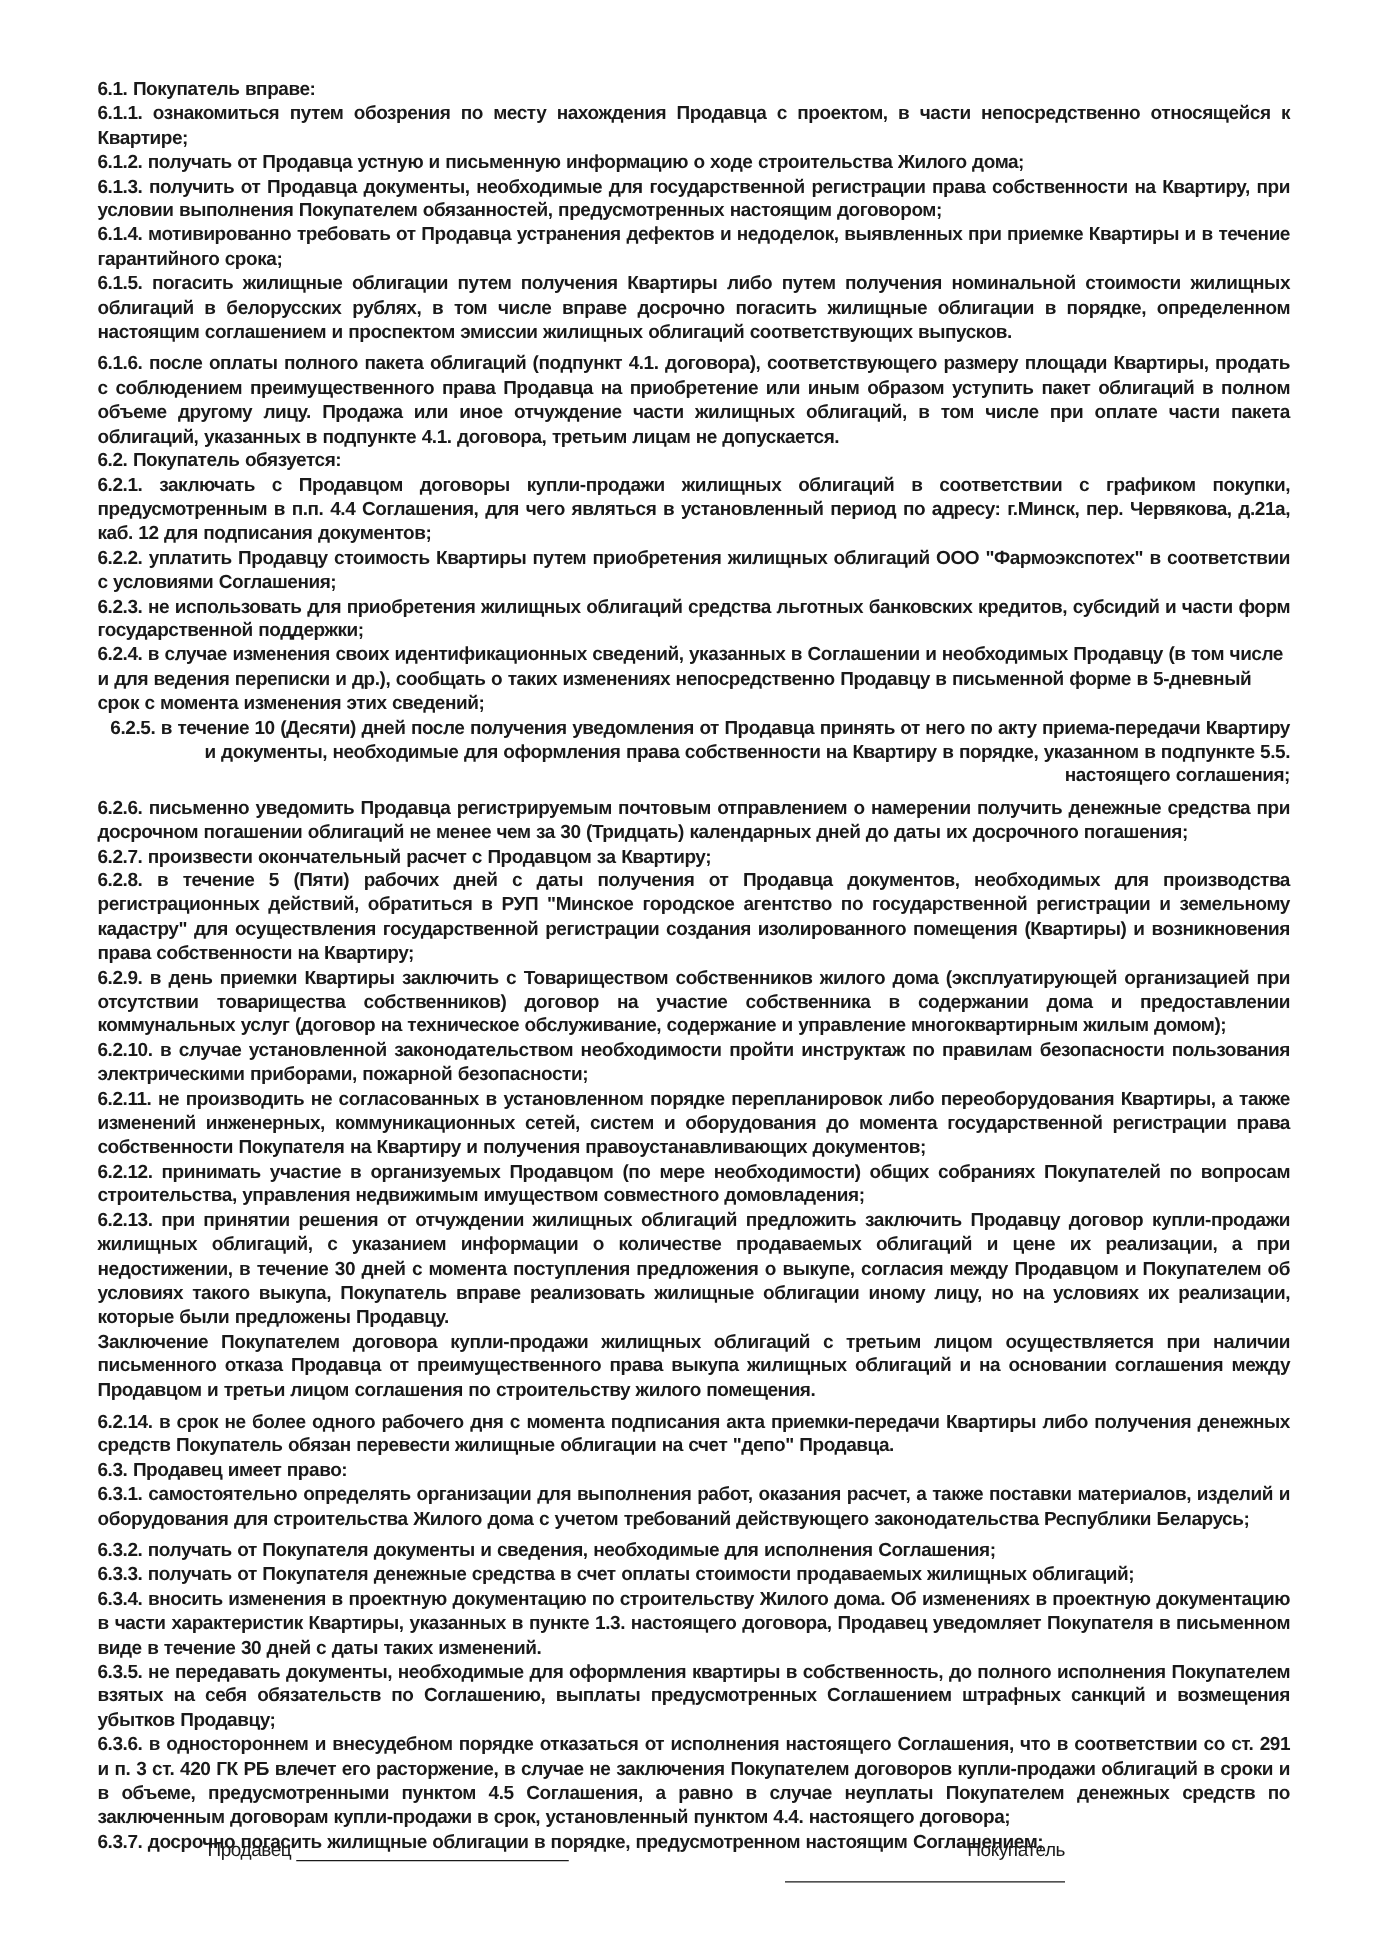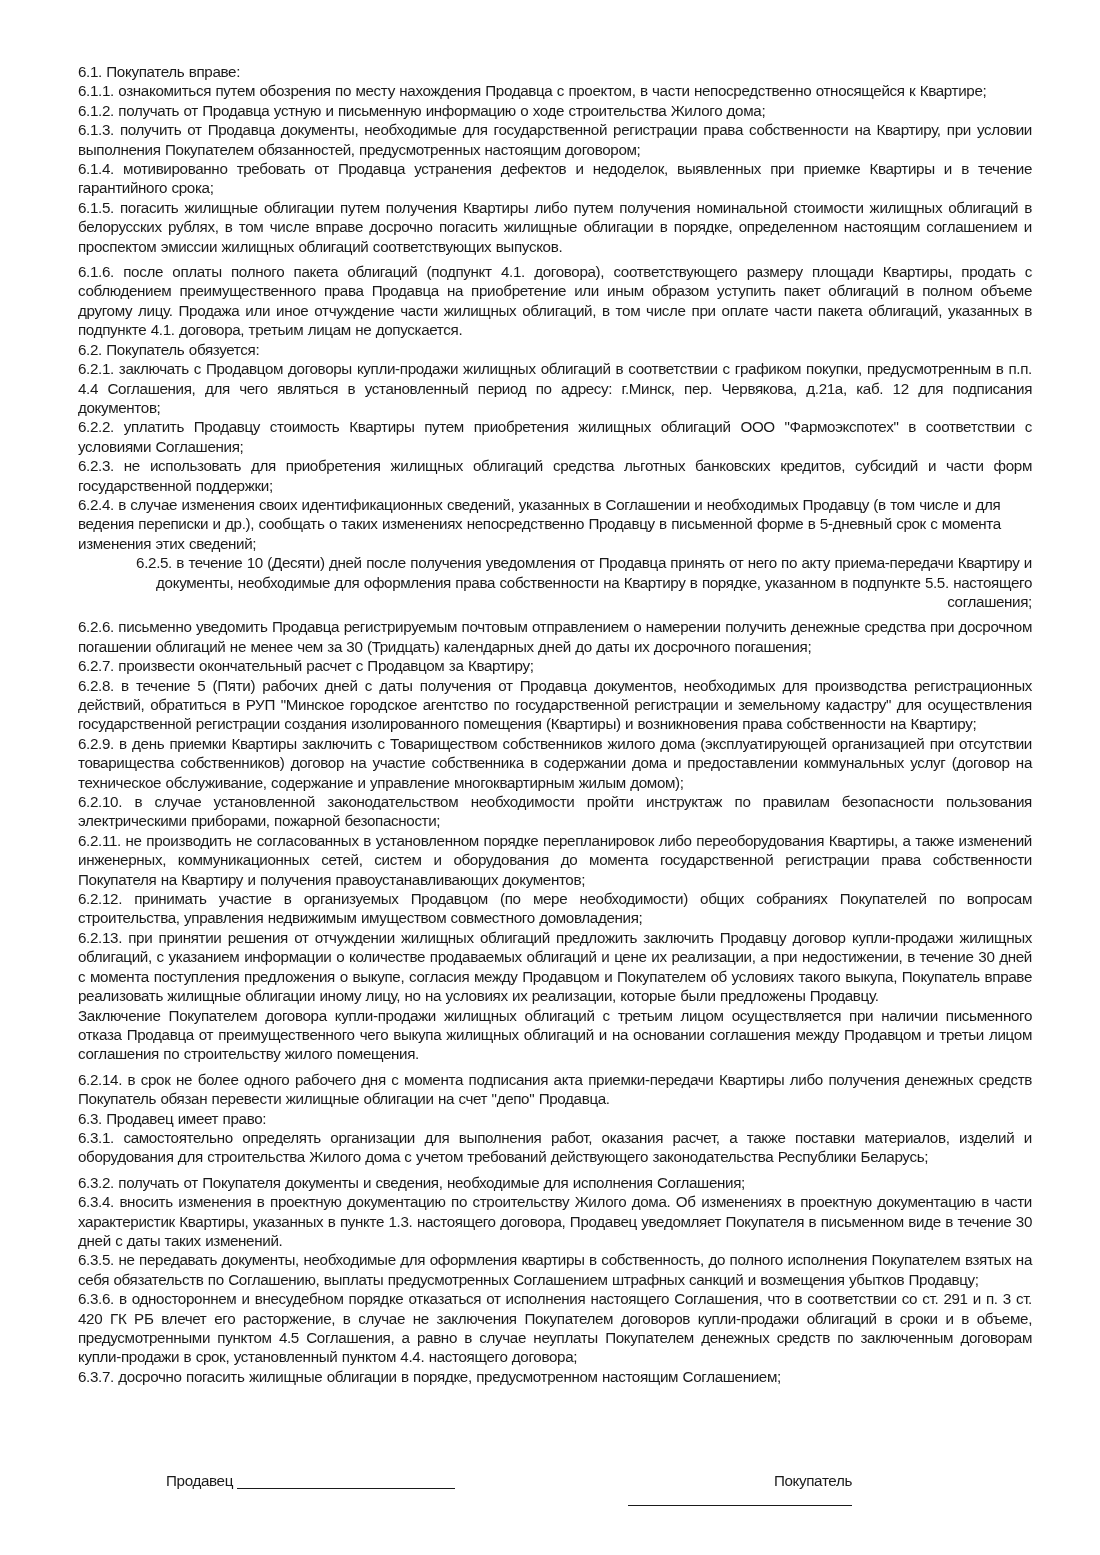--- a/index.html
+++ b/index.html
@@ -13,20 +13,21 @@
       position: relative;
       overflow: hidden;
       font-family: "Liberation Sans", sans-serif;
       color: #1a1a1a;
     }
     .page {
       position: absolute;
       left: 78px;
       top: 62px;
       width: 954px;
+      font-weight: bold;
     }
     .para {
       font-size: 15.2px;
       line-height: 19.4px;
       text-align: justify;
       margin: 0;
       letter-spacing: -0.35px;
       word-spacing: 0.5px;
     }
     .para.gap { margin-top: 6px; }
@@ -74,25 +75,26 @@
     <p class="para" style="text-align: left;">6.2.4.  в случае изменения своих идентификационных сведений, указанных в Соглашении и необходимых Продавцу (в том числе и для ведения переписки и др.), сообщать о таких изменениях непосредственно Продавцу в письменной форме в 5-дневный срок с момента изменения этих сведений;</p>
     <p class="para" style="text-align: right;">6.2.5. в течение 10 (Десяти) дней после получения уведомления от Продавца принять от него по акту приема-передачи Квартиру и документы, необходимые для оформления права собственности на Квартиру в порядке, указанном в подпункте 5.5. настоящего соглашения;</p>
     <p class="para gap">6.2.6. письменно уведомить Продавца регистрируемым почтовым отправлением о намерении получить денежные средства при досрочном погашении облигаций не менее чем за 30 (Тридцать) календарных дней до даты их досрочного погашения;</p>
     <p class="para">6.2.7. произвести окончательный расчет с Продавцом за Квартиру;</p>
     <p class="para">6.2.8. в течение 5 (Пяти) рабочих дней  с даты получения от Продавца документов, необходимых для производства регистрационных действий, обратиться в РУП "Минское городское агентство по государственной регистрации  и земельному кадастру" для осуществления государственной регистрации создания изолированного помещения (Квартиры) и возникновения права собственности на Квартиру;</p>
     <p class="para">6.2.9. в день приемки Квартиры заключить с Товариществом собственников жилого дома (эксплуатирующей организацией при отсутствии товарищества собственников) договор на участие собственника в содержании дома и предоставлении коммунальных услуг (договор на техническое обслуживание, содержание и управление многоквартирным жилым домом);</p>
     <p class="para">6.2.10. в случае установленной законодательством необходимости пройти инструктаж по правилам безопасности пользования электрическими приборами, пожарной безопасности;</p>
     <p class="para">6.2.11. не производить не согласованных в установленном порядке перепланировок либо переоборудования Квартиры, а также изменений инженерных, коммуникационных сетей, систем и оборудования до момента государственной регистрации права собственности Покупателя на Квартиру и получения правоустанавливающих документов;</p>
     <p class="para">6.2.12. принимать участие в организуемых Продавцом (по мере необходимости) общих собраниях Покупателей по вопросам строительства, управления недвижимым имуществом совместного домовладения;</p>
     <p class="para">6.2.13. при принятии решения от отчуждении жилищных облигаций предложить заключить Продавцу договор купли-продажи жилищных облигаций, с указанием информации о количестве продаваемых облигаций и цене их реализации, а при недостижении, в течение 30 дней с момента поступления предложения о выкупе, согласия между Продавцом и Покупателем об условиях такого выкупа, Покупатель вправе реализовать жилищные облигации иному лицу, но на условиях их реализации, которые были предложены Продавцу.</p>
-    <p class="para">Заключение Покупателем договора купли-продажи жилищных облигаций с третьим лицом осуществляется при наличии письменного отказа Продавца от преимущественного чего выкупа жилищных облигаций и на основании соглашения между Продавцом и третьи лицом соглашения по строительству жилого помещения.</p>
+    <p class="para">Заключение Покупателем договора купли-продажи жилищных облигаций с третьим лицом осуществляется при наличии письменного отказа Продавца от преимущественного права выкупа жилищных облигаций и на основании соглашения между Продавцом и третьи лицом соглашения по строительству жилого помещения.</p>
     <p class="para gap">6.2.14. в срок не более одного рабочего дня с момента подписания  акта приемки-передачи Квартиры либо получения денежных средств Покупатель обязан перевести жилищные облигации на счет "депо" Продавца.</p>
     <p class="para">6.3. Продавец имеет право:</p>
     <p class="para">6.3.1. самостоятельно определять организации для выполнения работ, оказания расчет, а также поставки материалов, изделий и оборудования для строительства Жилого дома с учетом требований действующего законодательства Республики Беларусь;</p>
     <p class="para gap">6.3.2. получать от Покупателя документы и сведения, необходимые для исполнения Соглашения;</p>
+    <p class="para">6.3.3. получать от Покупателя денежные средства в счет оплаты стоимости продаваемых жилищных облигаций;</p>
     <p class="para">6.3.4. вносить изменения в проектную документацию по строительству Жилого дома. Об изменениях в проектную документацию в части характеристик Квартиры, указанных в пункте 1.3. настоящего договора, Продавец уведомляет Покупателя в письменном виде в течение 30 дней с даты таких изменений.</p>
     <p class="para">6.3.5. не передавать документы, необходимые для оформления квартиры в собственность, до полного исполнения Покупателем взятых на себя обязательств по Соглашению, выплаты предусмотренных Соглашением штрафных санкций и возмещения убытков Продавцу;</p>
     <p class="para">6.3.6. в одностороннем и внесудебном порядке отказаться от исполнения настоящего Соглашения, что в соответствии со ст. 291 и п. 3 ст. 420 ГК РБ влечет его расторжение, в случае не заключения Покупателем договоров купли-продажи облигаций в сроки и в объеме, предусмотренными пунктом 4.5 Соглашения, а равно в случае неуплаты Покупателем денежных средств по заключенным  договорам купли-продажи в срок, установленный пунктом 4.4. настоящего договора;</p>
     <p class="para">6.3.7. досрочно погасить жилищные облигации в порядке, предусмотренном настоящим Соглашением;</p>
   </div>
 
 <div class="signatures">
   <div class="sig seller">
     <span>Продавец</span>
     <span class="sig-line"></span>

